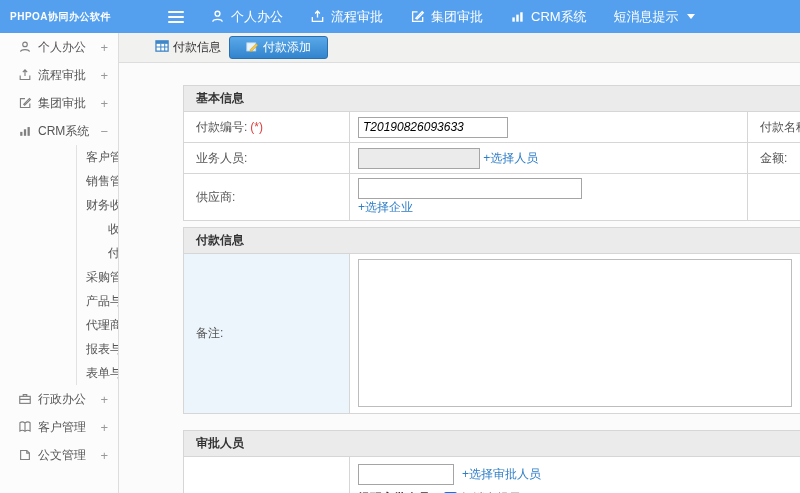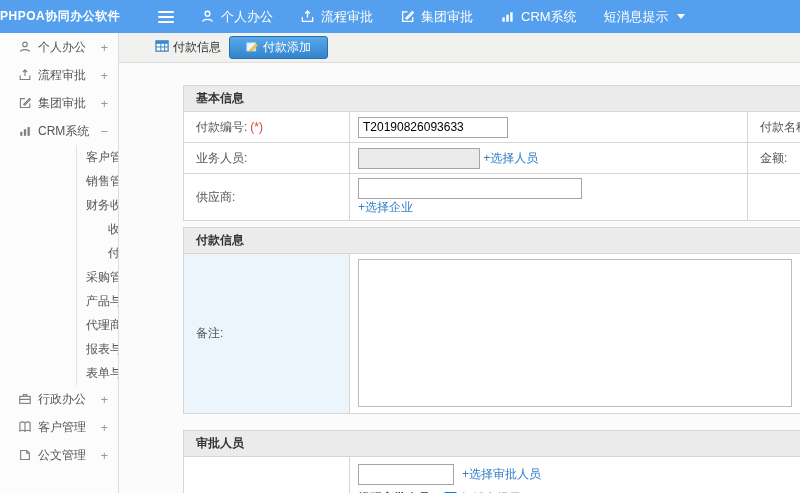--- a/index.html
+++ b/index.html
@@ -6,21 +6,21 @@
   body{
     width:800px;height:493px;overflow:hidden;position:relative;
     font-family:"Liberation Sans","DejaVu Sans",sans-serif;
     font-size:12px;color:#555;background:#fbfbfb;
   }
   
   .topbar{
     position:absolute;top:0;left:0;width:800px;height:33px;
     background:#55a0ee;display:flex;align-items:center;color:#fff;
   }
-  .logo{width:158px;font-size:12px;font-weight:bold;letter-spacing:.5px;white-space:nowrap;}
+  .logo{width:158px;padding-left:10px;font-size:10px;font-weight:bold;letter-spacing:.5px;white-space:nowrap;}
   .hamburger{display:flex;flex-direction:column;gap:3px;margin-right:26px;cursor:pointer;}
   .hamburger i{display:block;width:16px;height:2px;background:#fff;border-radius:1px;}
   .nav-item{display:flex;align-items:center;gap:6px;margin-right:27px;font-size:13px;cursor:pointer;white-space:nowrap;}
   .nav-item svg{display:block;}
   .caret{display:inline-block;width:0;height:0;border:4px solid transparent;border-top:5px solid #fff;margin-top:4px;margin-left:2px;}
   
   .sidebar{
     position:absolute;top:33px;left:0;width:118px;height:460px;
     background:#fcfcfc;border-right:1px solid #ddd;overflow:hidden;
   }
@@ -44,21 +44,21 @@
   }
   
   .form-wrap{padding:22px 0 0 64px;overflow:hidden;height:438px;}
   .ftable{border-collapse:collapse;width:1000px;background:#fff;table-layout:fixed;}
   .ftable td{border:1px solid #d6d6d6;padding:0;vertical-align:middle;}
   .sec-h{background:#ebebeb;height:25px;font-weight:bold;color:#333;padding-left:12px !important;}
   td.lbl{padding-left:12px !important;color:#555;}
   .req{color:#e04040;margin-left:3px;}
   .txt-input{
     height:19px;border:1px solid #a5a5a5;background:#fff;font-size:12px;
-    font-family:"Liberation Sans","DejaVu Sans",sans-serif;padding:0 4px;vertical-align:middle;
+    font-family:"Liberation Sans","DejaVu Sans",sans-serif;padding:0 4px;vertical-align:middle;font-style:italic;
   }
   .txt-input:disabled,.txt-input.ro{background:#ebebeb;}
   .blink{color:#2e7ec7;text-decoration:none;cursor:pointer;white-space:nowrap;}
   .row31{height:31px;}
   .row44{height:44px;}
   .cell-pad{padding:4px 0 4px 8px !important;}
   .sec-gap6{margin-top:6px;}
   .sec-gap16{margin-top:16px;}
   td.remark-lbl{background:#edf5fc;}
   .remark-cell textarea{

